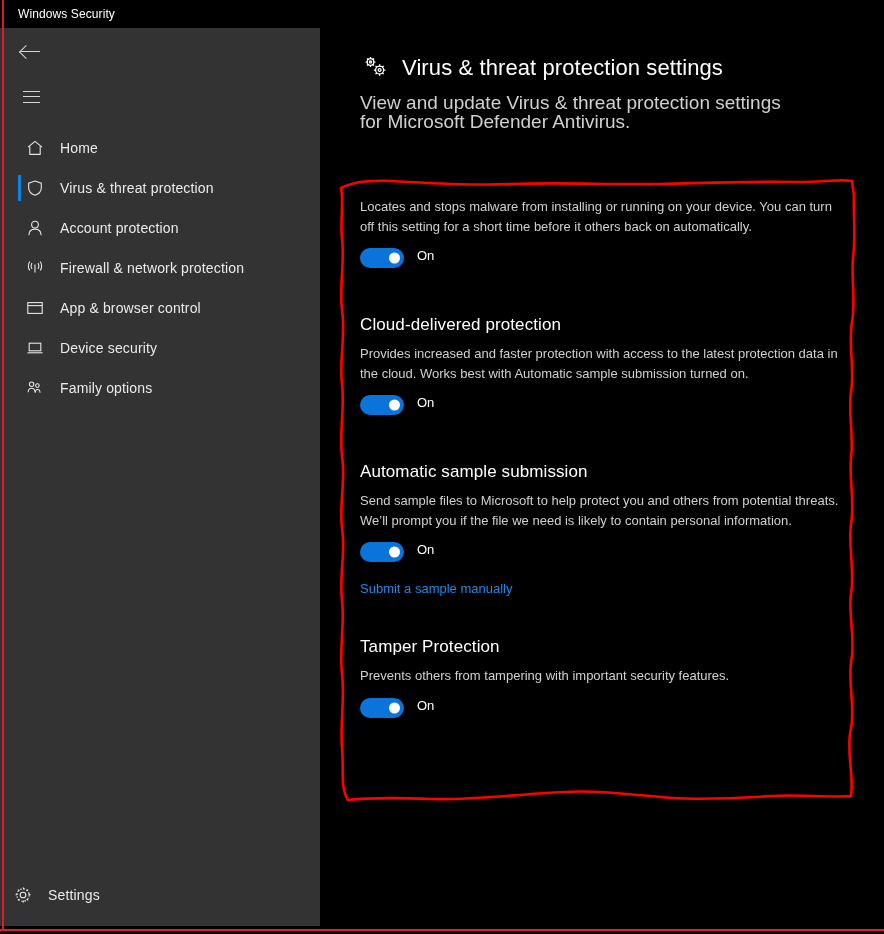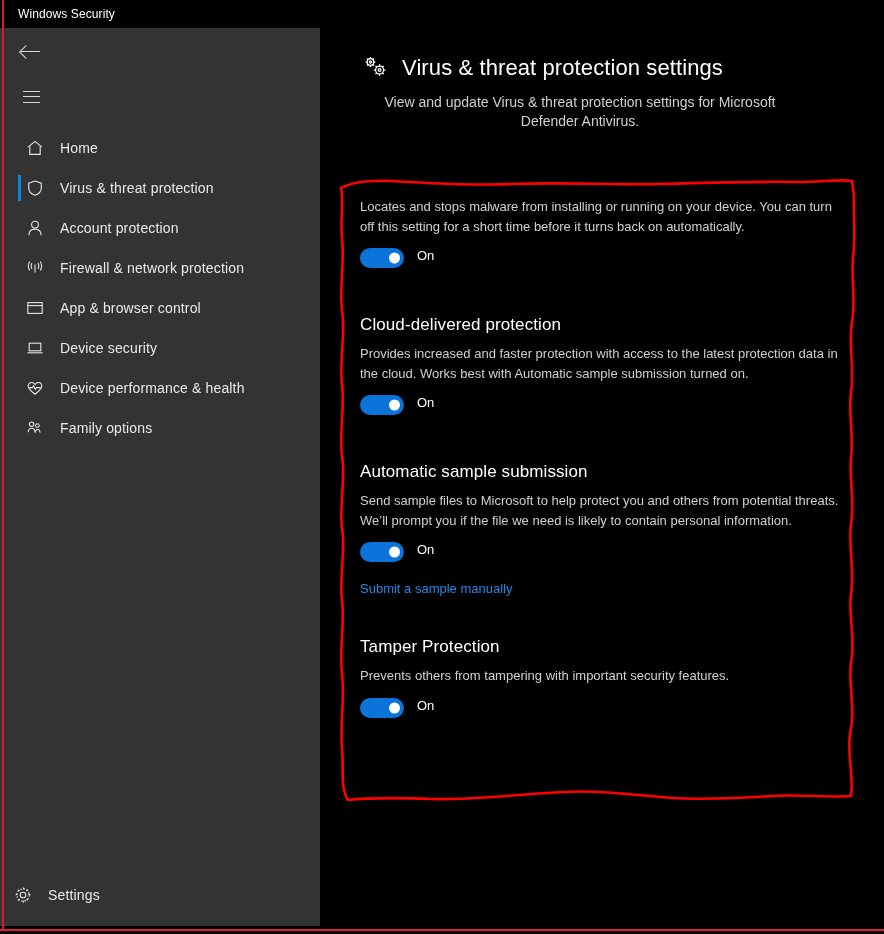--- a/index.html
+++ b/index.html
@@ -157,25 +157,24 @@
   }
   .page-title {
     font-size: 22px;
     font-weight: normal;
     color: #ffffff;
     letter-spacing: 0.1px;
     white-space: nowrap;
   }
   .page-subtitle {
     margin-top: 12px;
-    font-size: 14px;
+    font-size: 19px;
     line-height: 19px;
     color: #d0d0d0;
     width: 440px;
-    text-align: center;
   }
 
   .sections {
     position: absolute;
     left: 40px; top: 160px;
     width: 500px;
   }
 
   .section { margin-bottom: 0; }
   .section-title {
@@ -341,30 +340,20 @@
         <span class="accent"></span>
         <span class="nav-ico">
           <svg width="20" height="20" viewBox="0 0 20 20" fill="none" stroke="#e6e6e6" stroke-width="1.1">
             <rect x="4.2" y="5.2" width="11.6" height="7.6"></rect>
             <path d="M2.4 14.8 H17.6"></path>
           </svg>
         </span>
         <span class="nav-label">Device security</span>
       </div>
 
-      <div class="nav-item">
-        <span class="accent"></span>
-        <span class="nav-ico">
-          <svg width="20" height="20" viewBox="0 0 20 20" fill="none" stroke="#e6e6e6" stroke-width="1.1">
-            <path d="M10 16.2 C6.4 13.4 3.2 11.2 3.2 8 C3.2 5.9 4.8 4.5 6.6 4.5 C8 4.5 9.3 5.3 10 6.5 C10.7 5.3 12 4.5 13.4 4.5 C15.2 4.5 16.8 5.9 16.8 8 C16.8 11.2 13.6 13.4 10 16.2 Z"></path>
-            <path d="M4.2 9.6 H7.4 L8.6 7.8 L10.2 11.4 L11.4 9.6 H15.6"></path>
-          </svg>
-        </span>
-        <span class="nav-label">Device performance &amp; health</span>
-      </div>
 
       <div class="nav-item">
         <span class="accent"></span>
         <span class="nav-ico">
           <svg width="20" height="20" viewBox="0 0 20 20" fill="none" stroke="#e6e6e6" stroke-width="1.05">
             <circle cx="6.6" cy="6.2" r="2.2"></circle>
             <circle cx="12.4" cy="7.6" r="1.8"></circle>
             <path d="M3.2 14.2 C3.2 11.6 4.7 10.2 6.6 10.2 C8.5 10.2 10 11.6 10 14.2"></path>
             <path d="M10.2 14.8 C10.2 12.6 11.2 11.4 12.6 11.4 C14 11.4 15 12.6 15 14.8"></path>
           </svg>
@@ -408,21 +397,21 @@
           </svg>
         </span>
         <h1 class="page-title">Virus &amp; threat protection settings</h1>
       </div>
       <p class="page-subtitle">View and update Virus &amp; threat protection settings for Microsoft Defender Antivirus.</p>
     </div>
 
     <div class="sections">
 
       <div class="section">
-        <p class="section-desc">Locates and stops malware from installing or running on your device. You can turn off this setting for a short time before it turns back on automatically.</p>
+        <p class="section-desc">Locates and stops malware from installing or running on your device. You can turn off this setting for a short time before it others back on automatically.</p>
         <div class="toggle-row">
           <div class="toggle">
             <span class="knob"></span>
           </div>
           <span class="toggle-label">On</span>
         </div>
       </div>
 
       <div class="sp-a"></div>
 

